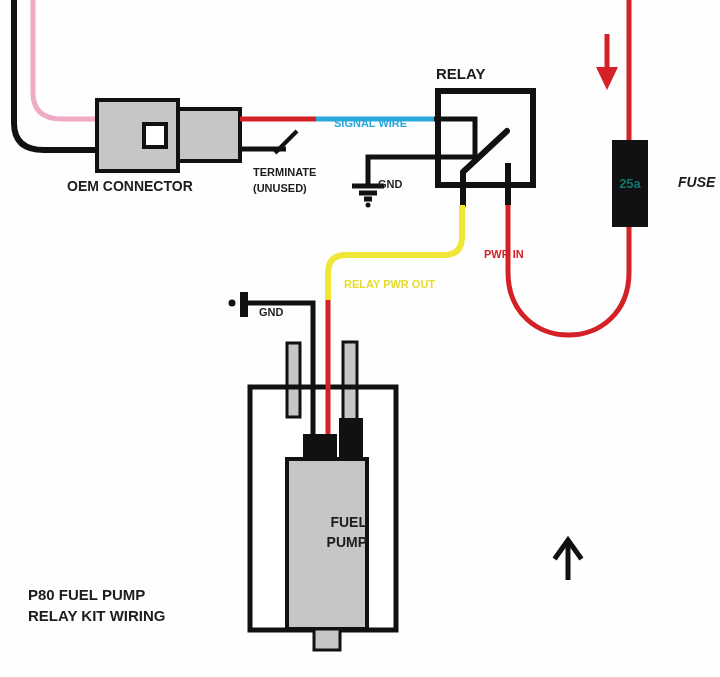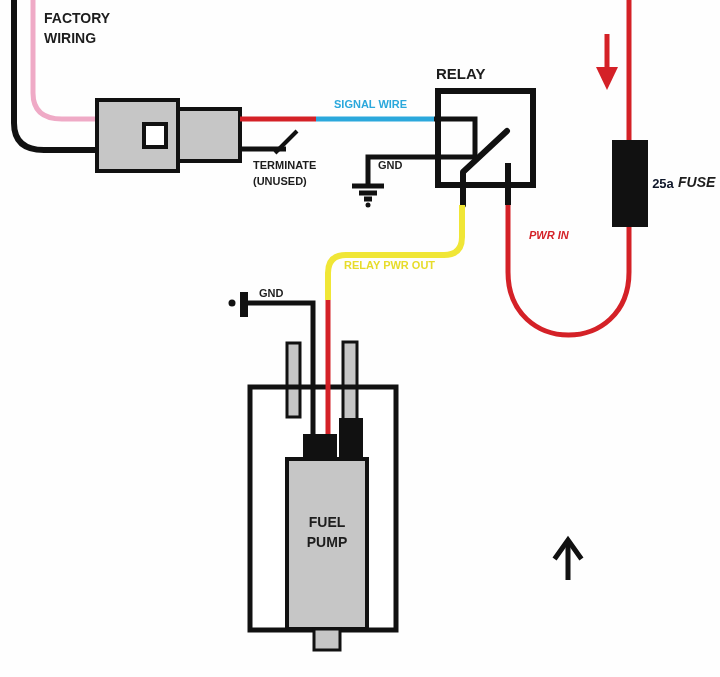--- a/index.html
+++ b/index.html
@@ -19,26 +19,26 @@
   .lbl {
     position: absolute;
     font-weight: bold;
     color: var(--text-dark, #1d1d1d);
     white-space: pre-line;
     letter-spacing: 0px;
   }
   .c-red    { color: var(--wire-red); }
   .c-blue   { color: var(--wire-blue); }
   .c-yellow { color: var(--label-yellow); }
-  .c-white  { color: #0f172a; padding-left: 33px; }
+  .c-white  { color: #0f766e; }
   .fs15 { font-size: 15px; line-height: 21px; }
   .fs14 { font-size: 14px; line-height: 20px; }
   .fs13 { font-size: 13px; }
-  .fs11 { font-size: 11px; line-height: 16px; }
-  .center { text-align: center; }
+  .fs11 { font-size: 11px; line-height: 16px; margin-top: 19px; }
+  .center { text-align: right; }
   .flexc { display: flex; align-items: center; justify-content: center; }
 </style>
 </head>
 <body>
 
 <div class="stage">
 
   <svg width="720" height="677" viewBox="0 0 720 677">
 
     <rect x="250" y="387" width="146" height="243" fill="#ffffff"></rect>
@@ -85,42 +85,43 @@
 
     <rect x="303" y="434" width="34" height="25" style="fill:var(--wire-black)"></rect>
     <rect x="339" y="418" width="24" height="40" style="fill:var(--wire-black)"></rect>
     <rect x="287" y="459" width="80" height="170" style="fill:var(--box-gray);stroke:var(--wire-black);stroke-width:4"></rect>
     <rect x="314" y="629" width="26" height="21" style="fill:var(--box-gray);stroke:var(--wire-black);stroke-width:3"></rect>
 
     <path d="M 568 580 L 568 544" style="stroke:var(--wire-black);stroke-width:5"></path>
     <path d="M 556 557 L 568 540 L 580 557" fill="none" stroke-linecap="square" style="stroke:var(--wire-black);stroke-width:5"></path>
   </svg>
 
-  <div class="lbl fs14" style="left:44px; top:8px;">FACTORY
-WIRING</div>
 
+  <div class="lbl fs14" style="left:67px; top:176px;">OEM CONNECTOR</div>
 
-  <div class="lbl fs11" style="left:253px; top:157px;">TERMINATE
+  <div class="lbl fs11" style="left:253px; top:145px;">TERMINATE
 (UNUSED)</div>
 
   <div class="lbl fs11 c-blue" style="left:334px; top:96px;">SIGNAL WIRE</div>
 
   <div class="lbl fs15" style="left:436px; top:63px;">RELAY</div>
 
   <div class="lbl fs11" style="left:378px; top:157px;">GND</div>
 
 
   <div class="lbl fs13 c-white flexc" style="left:612px; top:140px; width:36px; height:87px;">25a</div>
 
   <div class="lbl fs14" style="left:678px; top:172px;font-style:italic;">FUSE</div>
 
-  <div class="lbl fs11 c-red" style="left:529px; top:227px;font-style:italic;">PWR IN</div>
+  <div class="lbl fs11 c-red" style="left:484px; top:227px;">PWR IN</div>
 
   <div class="lbl fs11 c-yellow" style="left:344px; top:257px;">RELAY PWR OUT</div>
 
   <div class="lbl fs11" style="left:259px; top:285px;">GND</div>
 
   <div class="lbl fs14 center" style="left:287px; top:512px; width:80px;">FUEL
 PUMP</div>
 
+  <div class="lbl fs15" style="left:28px; top:584px;">P80 FUEL PUMP
+RELAY KIT WIRING</div>
 
 
 </div>
 
 </body></html>

